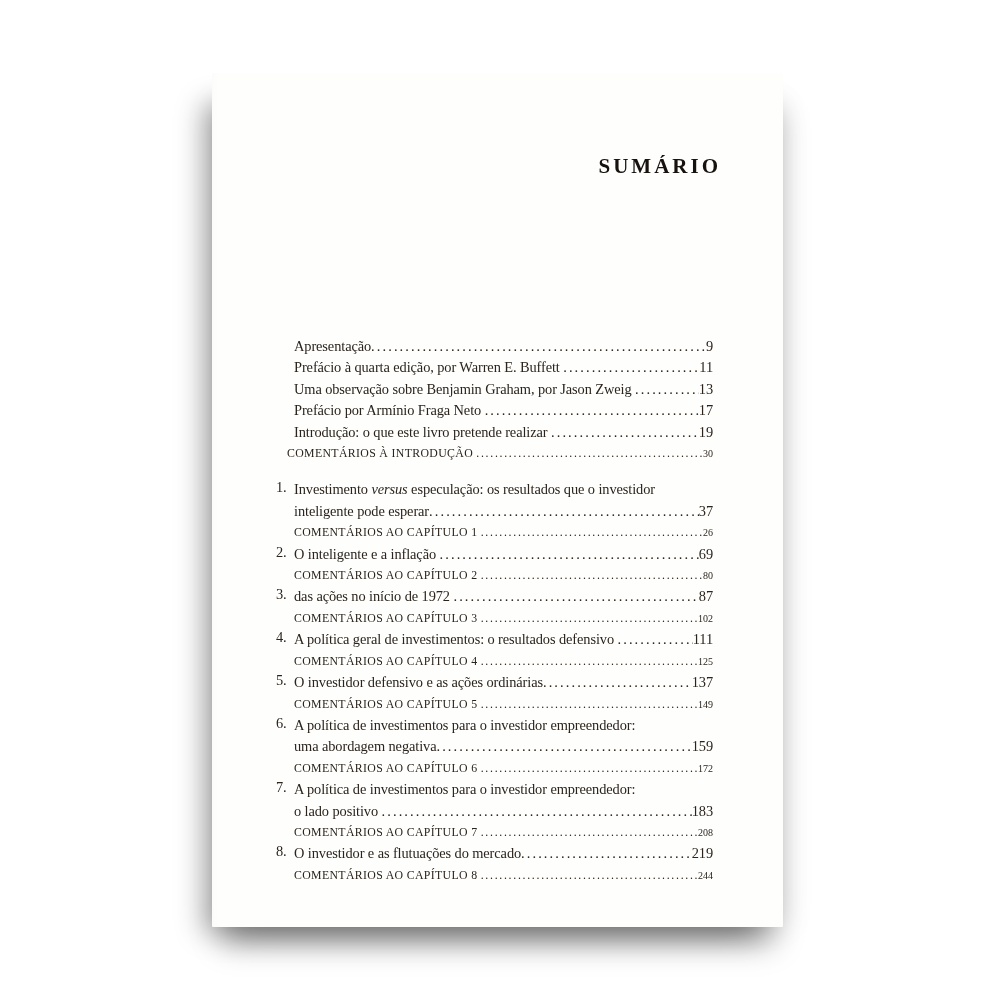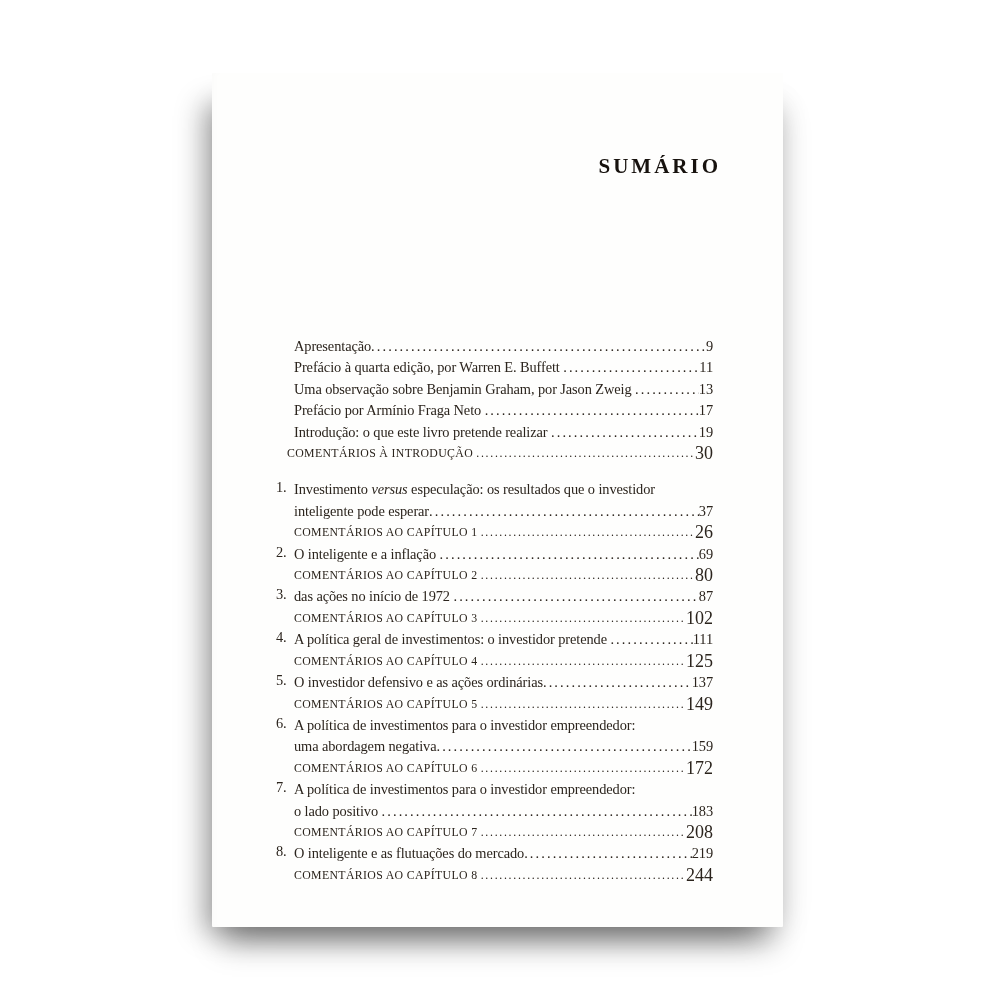--- a/index.html
+++ b/index.html
@@ -69,21 +69,21 @@
   .pg { flex: 0 0 auto; }
   .num {
     position: absolute;
     left: -18px;
     top: 0;
   }
   .entry.comment {
     font-size: 11.8px;
     letter-spacing: 0.35px;
   }
-  .entry.comment .pg { font-size: 18px; letter-spacing: 0; }
+  .entry.comment .pg { font-size: 10px; letter-spacing: 0; }
   .entry.comment .leader::after { letter-spacing: 1.7px; }
   [data-name="toc-front-matter"] .entry.comment { margin-left: -7px; }
 </style>
 </head>
 <body>
 
 <div class="stage" data-name="photo-background">
   <div class="book-page" data-name="book-page">
     <h1 class="page-title" data-name="page-title">SUMÁRIO</h1>
     <div class="toc" data-name="table-of-contents">
@@ -174,21 +174,21 @@
           <div class="entry comment" data-name="toc-comment-entry">
             <div class="line last" data-name="toc-line">
               <span class="txt" data-name="entry-text">COMENTÁRIOS AO CAPÍTULO 3 </span>
               <span class="leader" data-name="dot-leader"></span>
               <span class="pg" data-name="page-number">102</span>
             </div>
           </div>
           <div class="entry" data-name="toc-entry">
             <span class="num" data-name="chapter-number">4.</span>
             <div class="line last" data-name="toc-line">
-              <span class="txt" data-name="entry-text">A política geral de investimentos: o investidor pretende </span>
+              <span class="txt" data-name="entry-text">A política geral de investimentos: o resultados defensivo </span>
               <span class="leader" data-name="dot-leader"></span>
               <span class="pg" data-name="page-number">111</span>
             </div>
           </div>
           <div class="entry comment" data-name="toc-comment-entry">
             <div class="line last" data-name="toc-line">
               <span class="txt" data-name="entry-text">COMENTÁRIOS AO CAPÍTULO 4 </span>
               <span class="leader" data-name="dot-leader"></span>
               <span class="pg" data-name="page-number">125</span>
             </div>
@@ -236,21 +236,21 @@
           <div class="entry comment" data-name="toc-comment-entry">
             <div class="line last" data-name="toc-line">
               <span class="txt" data-name="entry-text">COMENTÁRIOS AO CAPÍTULO 7 </span>
               <span class="leader" data-name="dot-leader"></span>
               <span class="pg" data-name="page-number">208</span>
             </div>
           </div>
           <div class="entry" data-name="toc-entry">
             <span class="num" data-name="chapter-number">8.</span>
             <div class="line last" data-name="toc-line">
-              <span class="txt" data-name="entry-text">O inteligente e as flutuações do mercado</span>
+              <span class="txt" data-name="entry-text">O investidor e as flutuações do mercado</span>
               <span class="leader" data-name="dot-leader"></span>
               <span class="pg" data-name="page-number">219</span>
             </div>
           </div>
           <div class="entry comment" data-name="toc-comment-entry">
             <div class="line last" data-name="toc-line">
               <span class="txt" data-name="entry-text">COMENTÁRIOS AO CAPÍTULO 8 </span>
               <span class="leader" data-name="dot-leader"></span>
               <span class="pg" data-name="page-number">244</span>
             </div>

